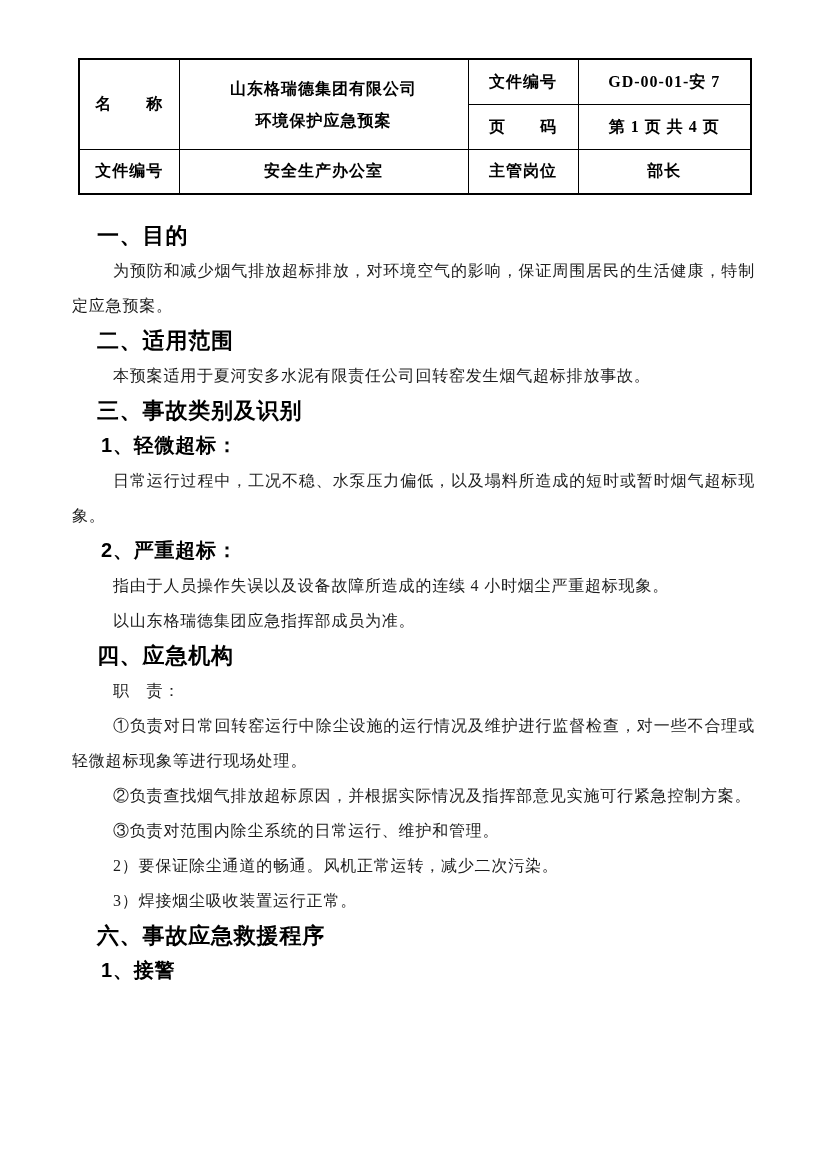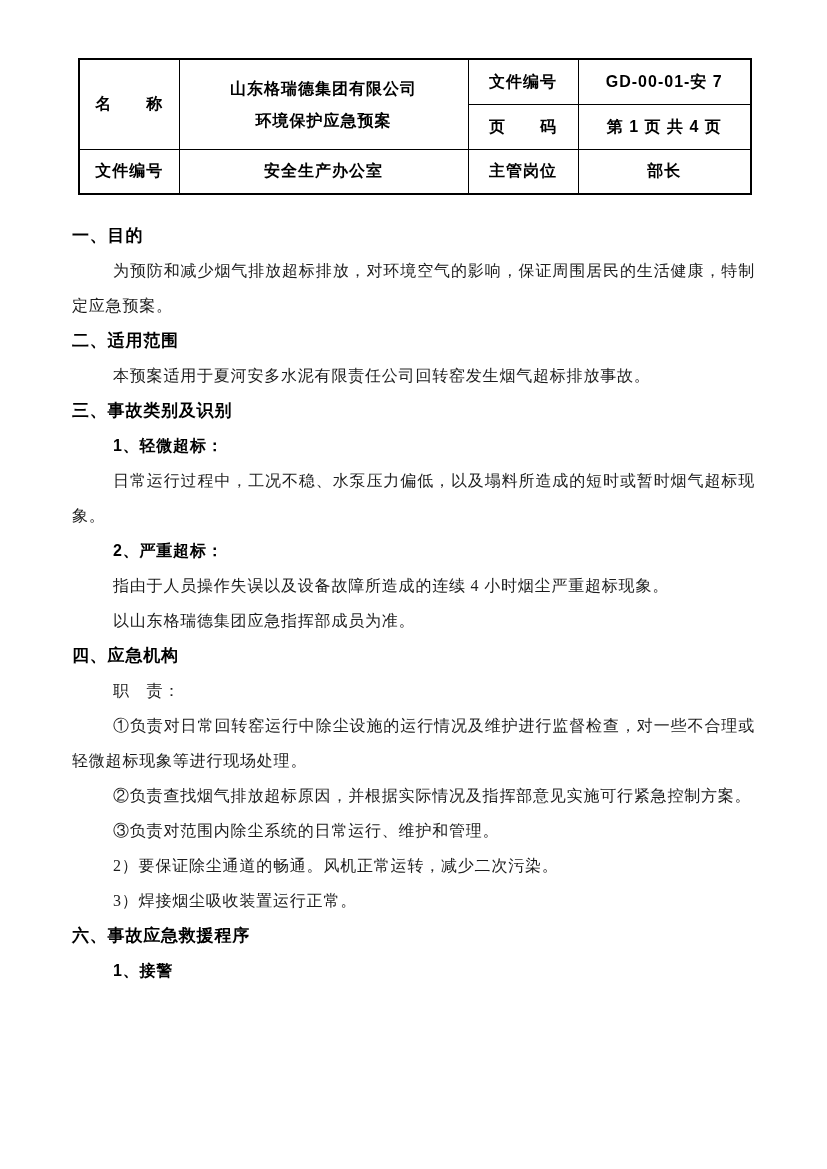--- a/index.html
+++ b/index.html
@@ -20,21 +20,21 @@
   table.doc-header {
     position: absolute; left: 78px; top: 58px;
     border-collapse: collapse;
     table-layout: fixed;
     width: 672px;
   }
   table.doc-header td {
     border: 1px solid #000;
     text-align: center;
     vertical-align: middle;
-    font-family: Liberation Sans, sans-serif;
+    font-family: Liberation Serif, serif;
     font-weight: bold;
     font-size: 16px;
     color: #000;
     letter-spacing: 1px;
     padding: 0;
   }
   table.doc-header { border: 2px solid #000; }
   tr.hrow-a td { height: 44px; }
   tr.hrow-b td { height: 44px; }
   tr.hrow-c td { height: 43px; }
@@ -48,29 +48,30 @@
     letter-spacing: 0.8px;
   }
   .blk {
     margin: 0;
     line-height: 35px;
     text-align: justify;
   }
   .blk.h1 {
     font-family: "Liberation Sans", sans-serif;
     font-weight: bold;
-    font-size: 17px;
+    font-size: 22px;
+    margin-left: 25px;
     color: #000;
     text-align: left;
   }
   .blk.h2 {
     font-family: "Liberation Sans", sans-serif;
     font-weight: bold;
-    font-size: 16px;
-    margin-left: 41px;
+    font-size: 20px;
+    margin-left: 29px;
     color: #000;
     text-align: left;
   }
   .blk.p {
     text-indent: 41px;
   }
 </style>
 </head>
 <body>
 

